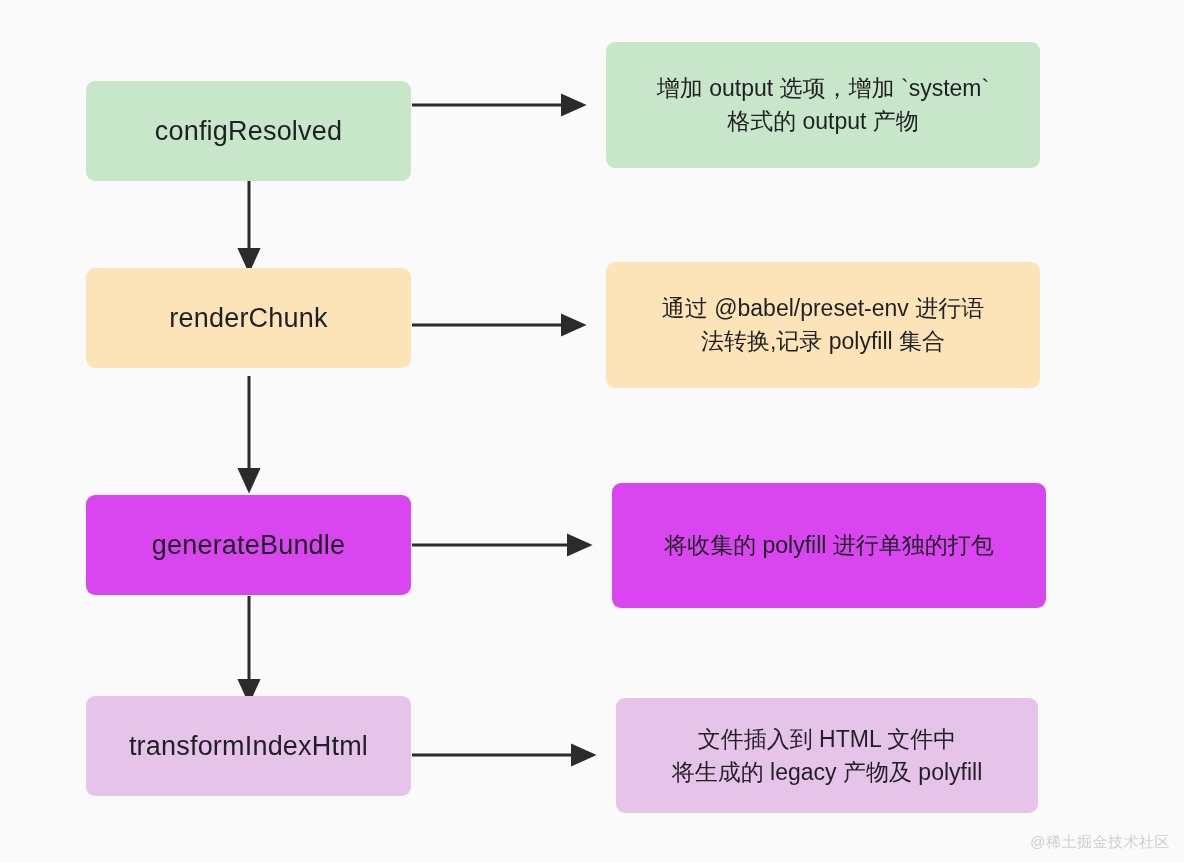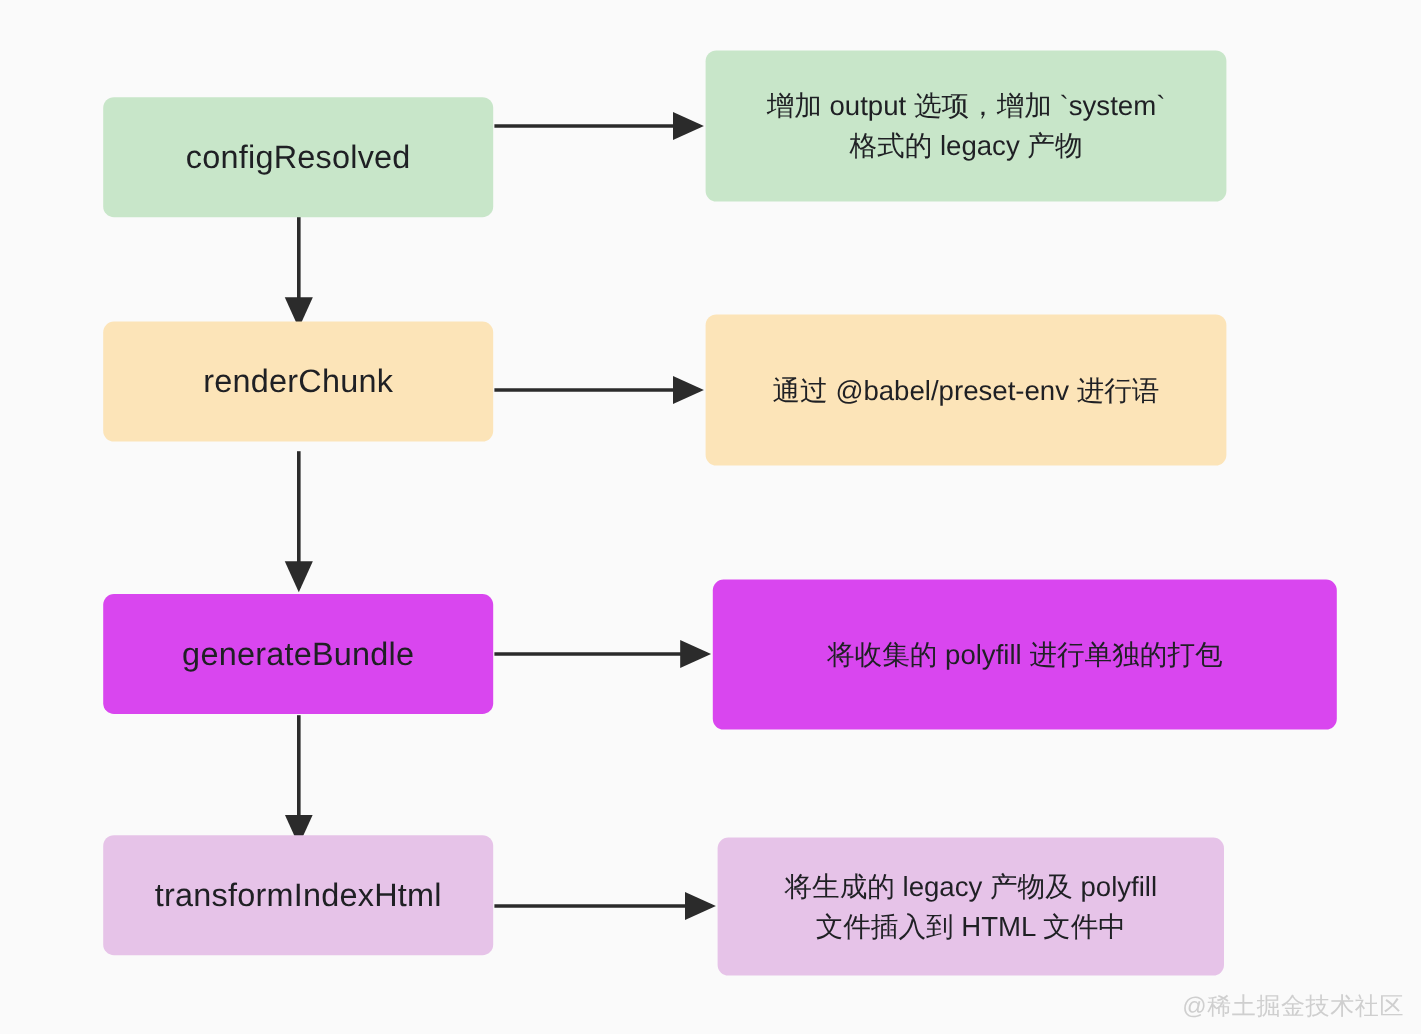--- a/index.html
+++ b/index.html
@@ -49,47 +49,48 @@
     height: 100px;
     font-size: 27px;
     font-weight: 400;
     letter-spacing: 0.2px;
   }
 
   
   .desc-node {
     font-size: 23px;
     font-weight: 400;
+    margin-left: 18px;
   }
 
   
   .row-1 .stage-node { top: 55px; margin-top: 26px; }
   .row-2 .stage-node { top: 268px; }
   .row-3 .stage-node { top: 495px; }
   .row-4 .stage-node { top: 696px; }
 
   .desc-1 { left: 588px; top: 42px;  width: 434px; height: 126px; }
   .desc-2 { left: 588px; top: 262px; width: 434px; height: 126px; align-items: center; }
-  .desc-3 { left: 594px; top: 483px; width: 520px; height: 125px; }
+  .desc-3 { left: 594px; top: 483px; width: 434px; height: 125px; }
   .desc-4 { left: 598px; top: 698px; width: 422px; height: 115px; }
 
   
   .fill-green  { background: #c8e6c9; }
   .fill-orange { background: #fce4b8; }
   .fill-cyan   { background: #d946ef; }
   .fill-purple { background: #e6c3e8; }
 
   .desc-text { display: block; }
 
   
   #watermark {
     position: absolute;
     right: 14px;
     bottom: 10px;
-    font-size: 20px;
+    font-size: 15px;
     color: #cfcfcf;
     letter-spacing: 0.5px;
     user-select: none;
   }
 </style>
 </head>
 <body>
 
 <div id="diagram">
 
@@ -110,48 +111,49 @@
     <line x1="412" y1="325" x2="583" y2="325" stroke="#2b2b2b" stroke-width="3" marker-end="url(#arrowhead)"></line>
     <line x1="412" y1="545" x2="589" y2="545" stroke="#2b2b2b" stroke-width="3" marker-end="url(#arrowhead)"></line>
     <line x1="412" y1="755" x2="593" y2="755" stroke="#2b2b2b" stroke-width="3" marker-end="url(#arrowhead)"></line>
   </svg>
 
   <div class="row-1">
     <div class="node stage-node fill-green">configResolved</div>
     <div class="node desc-node desc-1 fill-green">
       <div>
         <span class="desc-text">增加 output 选项，增加 `system`</span>
-        <span class="desc-text">格式的 legacy 产物</span>
+        <span class="desc-text">格式的 output 产物</span>
       </div>
     </div>
   </div>
 
   <div class="row-2">
     <div class="node stage-node fill-orange">renderChunk</div>
     <div class="node desc-node desc-2 fill-orange">
       <div>
         <span class="desc-text">通过 @babel/preset-env 进行语</span>
+        <span class="desc-text">法转换,记录 polyfill 集合</span>
       </div>
     </div>
   </div>
 
   <div class="row-3">
     <div class="node stage-node fill-cyan">generateBundle</div>
     <div class="node desc-node desc-3 fill-cyan">
       <div>
         <span class="desc-text">将收集的 polyfill 进行单独的打包</span>
       </div>
     </div>
   </div>
 
   <div class="row-4">
     <div class="node stage-node fill-purple">transformIndexHtml</div>
     <div class="node desc-node desc-4 fill-purple">
       <div>
+        <span class="desc-text">文件插入到 HTML 文件中</span>
         <span class="desc-text">将生成的 legacy 产物及 polyfill</span>
-        <span class="desc-text">文件插入到 HTML 文件中</span>
       </div>
     </div>
   </div>
 
   <div id="watermark">@稀土掘金技术社区</div>
 
 </div>
 
 </body></html>

